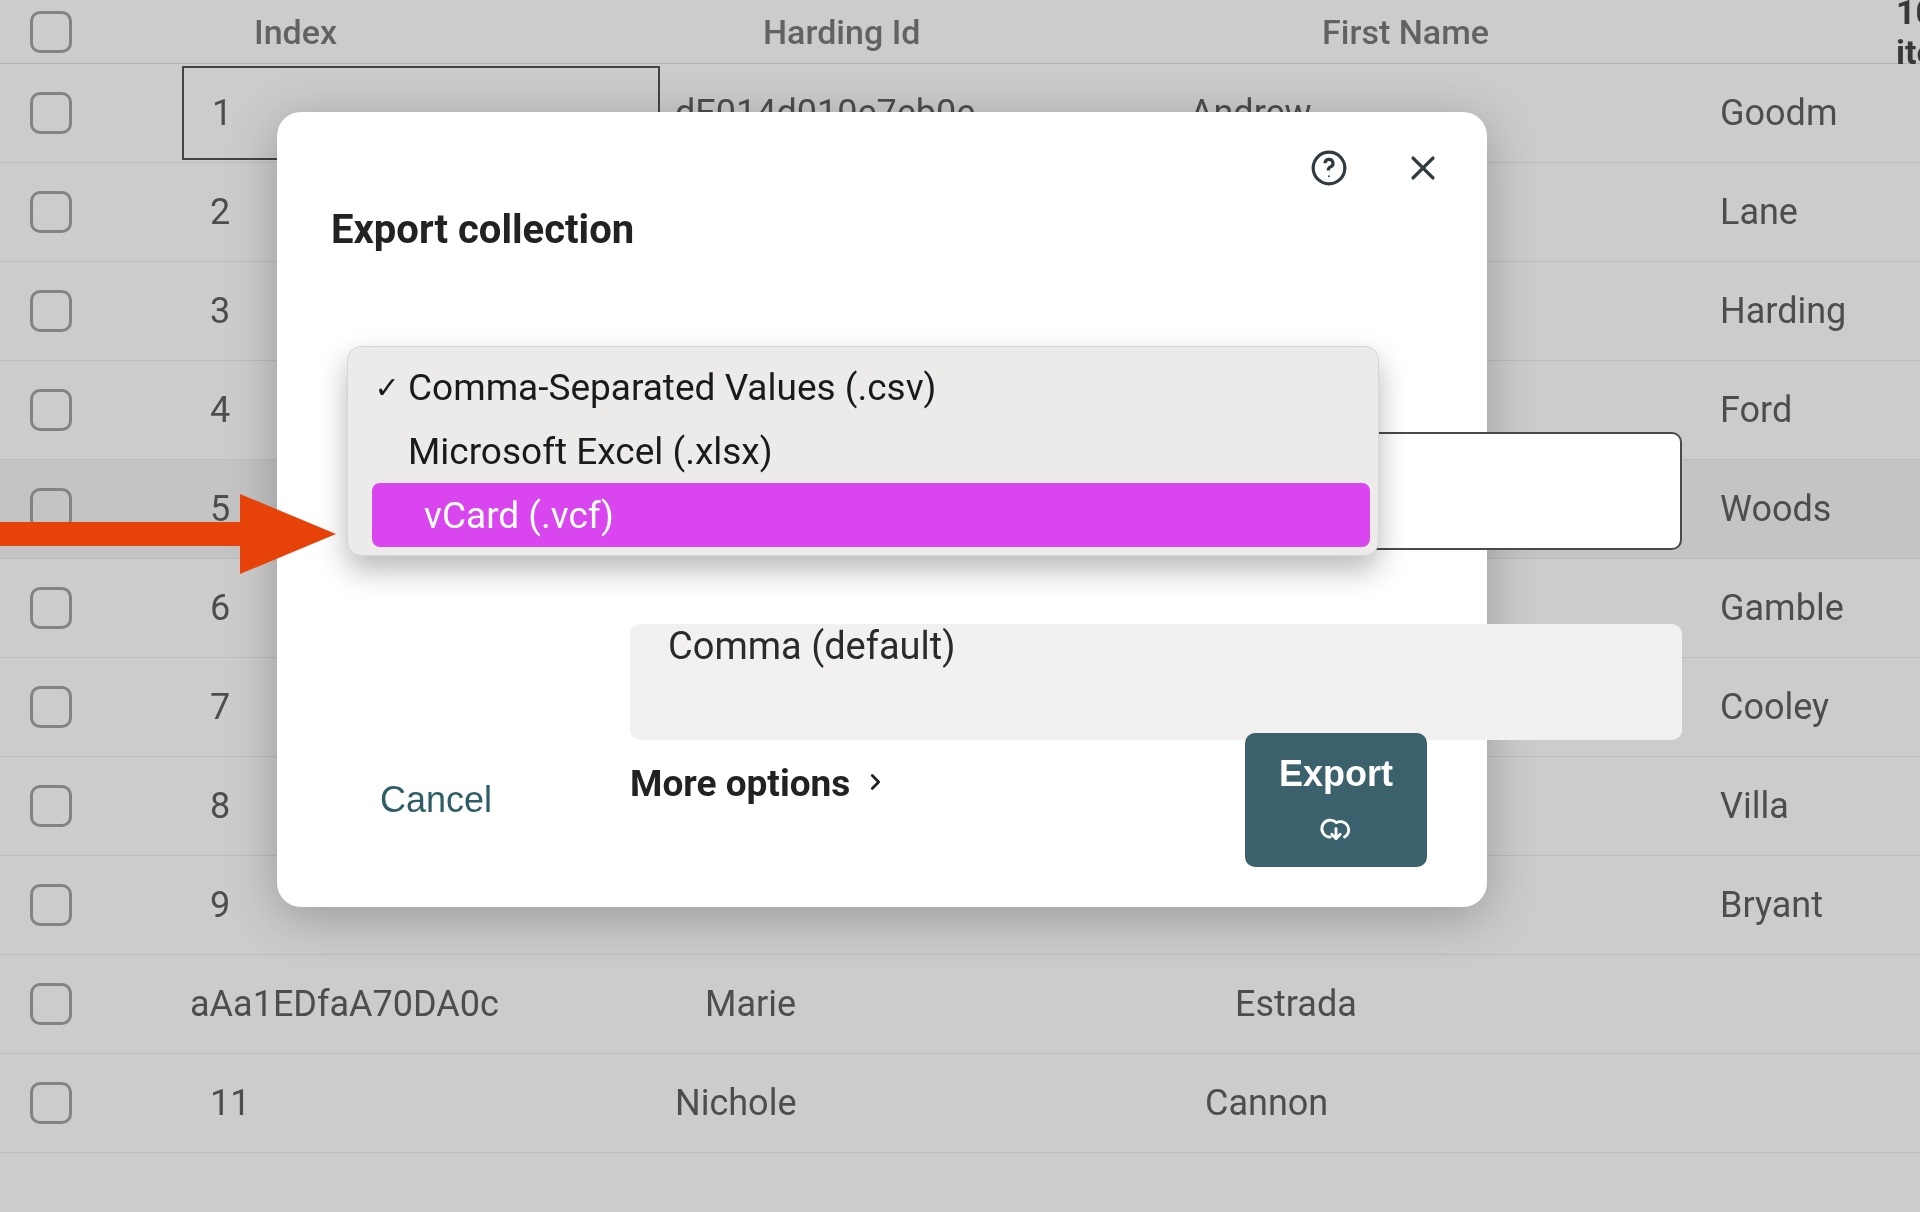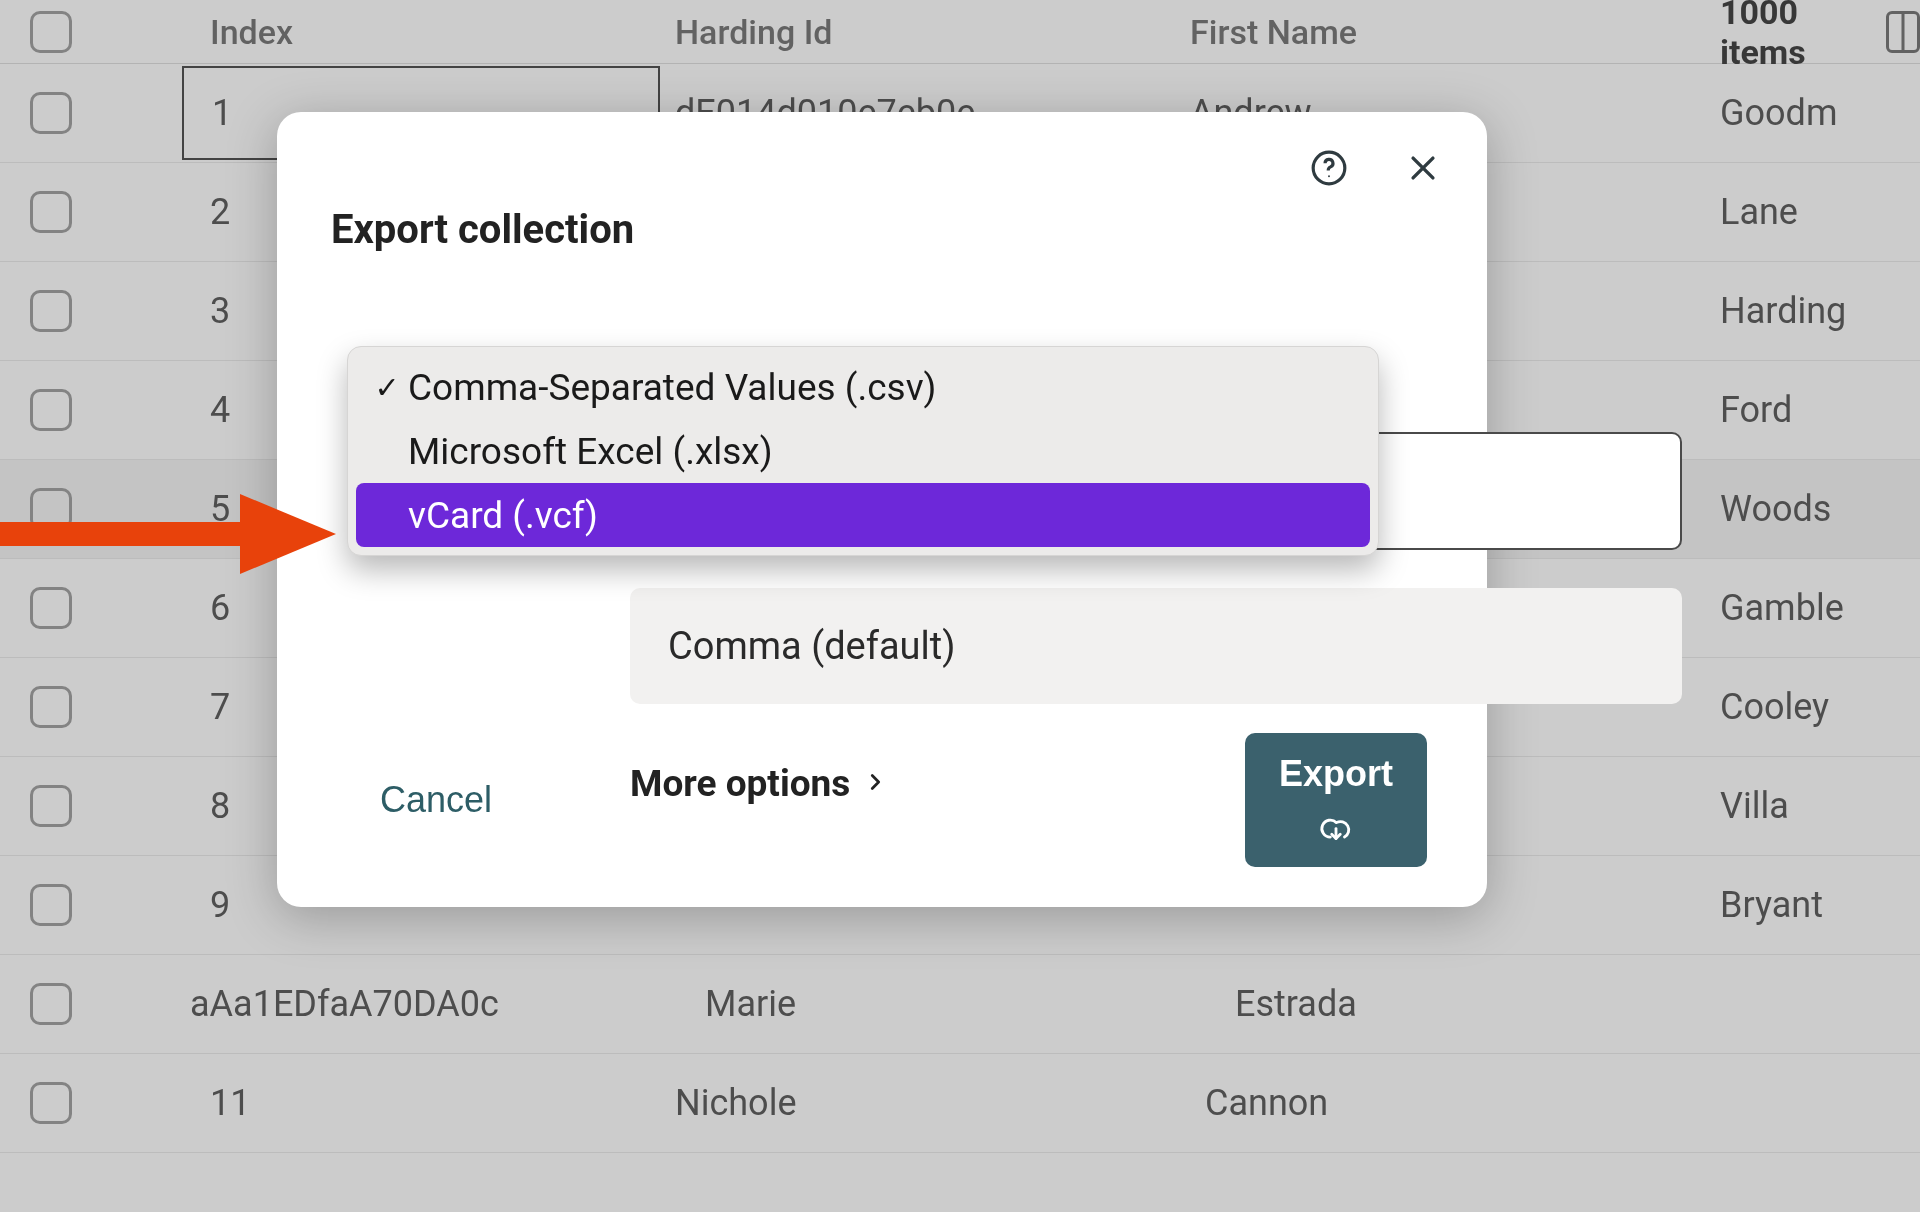--- a/index.html
+++ b/index.html
@@ -16,20 +16,21 @@
   
   .table-wrap { position: absolute; inset: 0; }
   .hdr {
     display: flex;
     align-items: center;
     height: 64px;
     border-bottom: 1px solid #d7d7d7;
     font-size: 34px;
     color: #555;
     font-weight: 500;
+    gap: 44px;
   }
   .col-check { width: 190px; display:flex; align-items:center; padding-left:30px;}
   .col-index { width: 485px; padding-left: 20px;}
   .col-cust  { width: 515px; }
   .col-first { width: 530px; }
   .col-last  { flex: 1; min-width:0;}
   .hdr .col-last { display:flex; align-items:center; gap:30px; font-weight:700; color:#111;}
   .rows .row {
     display:flex; align-items:center;
     height: 99px;
@@ -103,25 +104,25 @@
   .field-outline {
     position:absolute;
     left: 353px; top: 320px;
     width: 1052px; height: 118px;
     border: 2px solid #4a4a4a;
     border-radius: 10px;
     background:#fff;
   }
   .secondary-field {
     position:absolute;
-    left: 353px; top: 476px;
+    left: 353px; top: 512px;
     width: 1052px; height: 116px;
     background:#f2f1f0;
     border-radius: 10px;
-    display:flex; align-items:center;
+    display:flex; 
     padding-left: 38px;
     font-size: 38px;
     color:#2a2a2a;
     overflow:hidden;
   }
   .more-options {
     position:absolute;
     left: 353px; top: 650px;
     font-size: 37px;
     font-weight: 700;
@@ -180,22 +181,23 @@
     padding-left: 14px;
     border-radius: 8px;
     cursor:pointer;
   }
   .dd-item .check {
     width: 34px; text-align:center;
     font-size: 30px;
     margin-right: 4px;
   }
   .dd-item.highlight {
-    background:#6d28d9;
+    background:#d946ef;
     color:#fff;
+    margin-left:16px;
   }
 </style>
 </head>
 <body>
 
 <div class="page">
 
   <div class="table-wrap">
     <div class="hdr">
       <div class="col-check">

